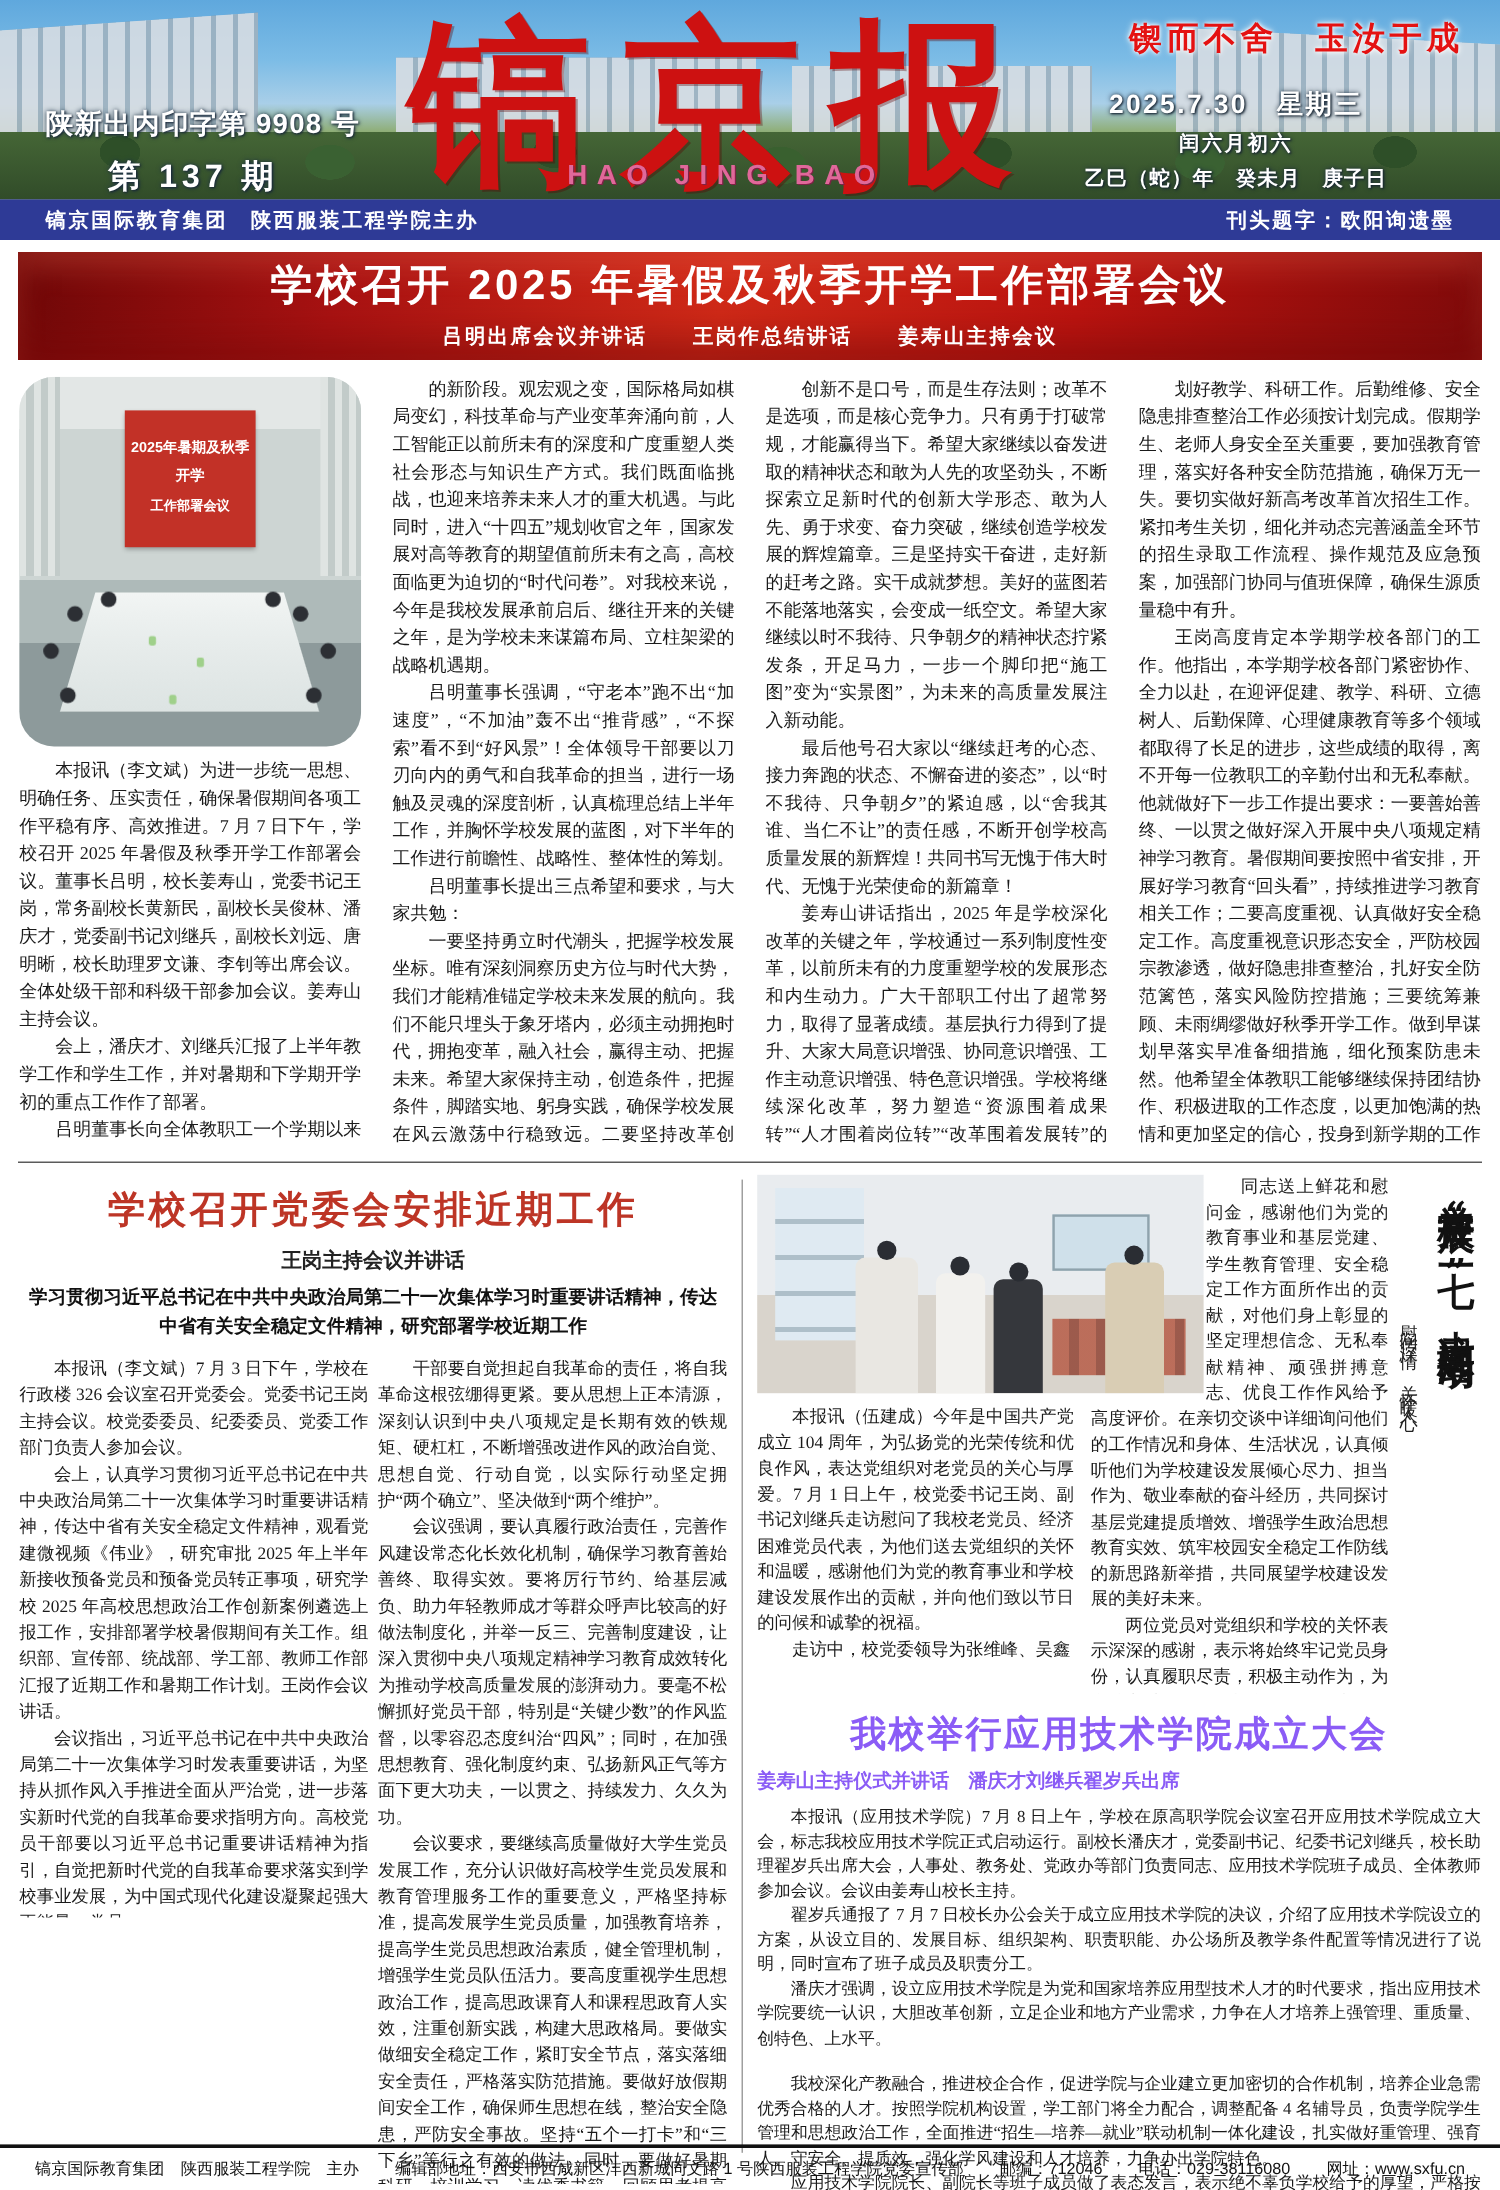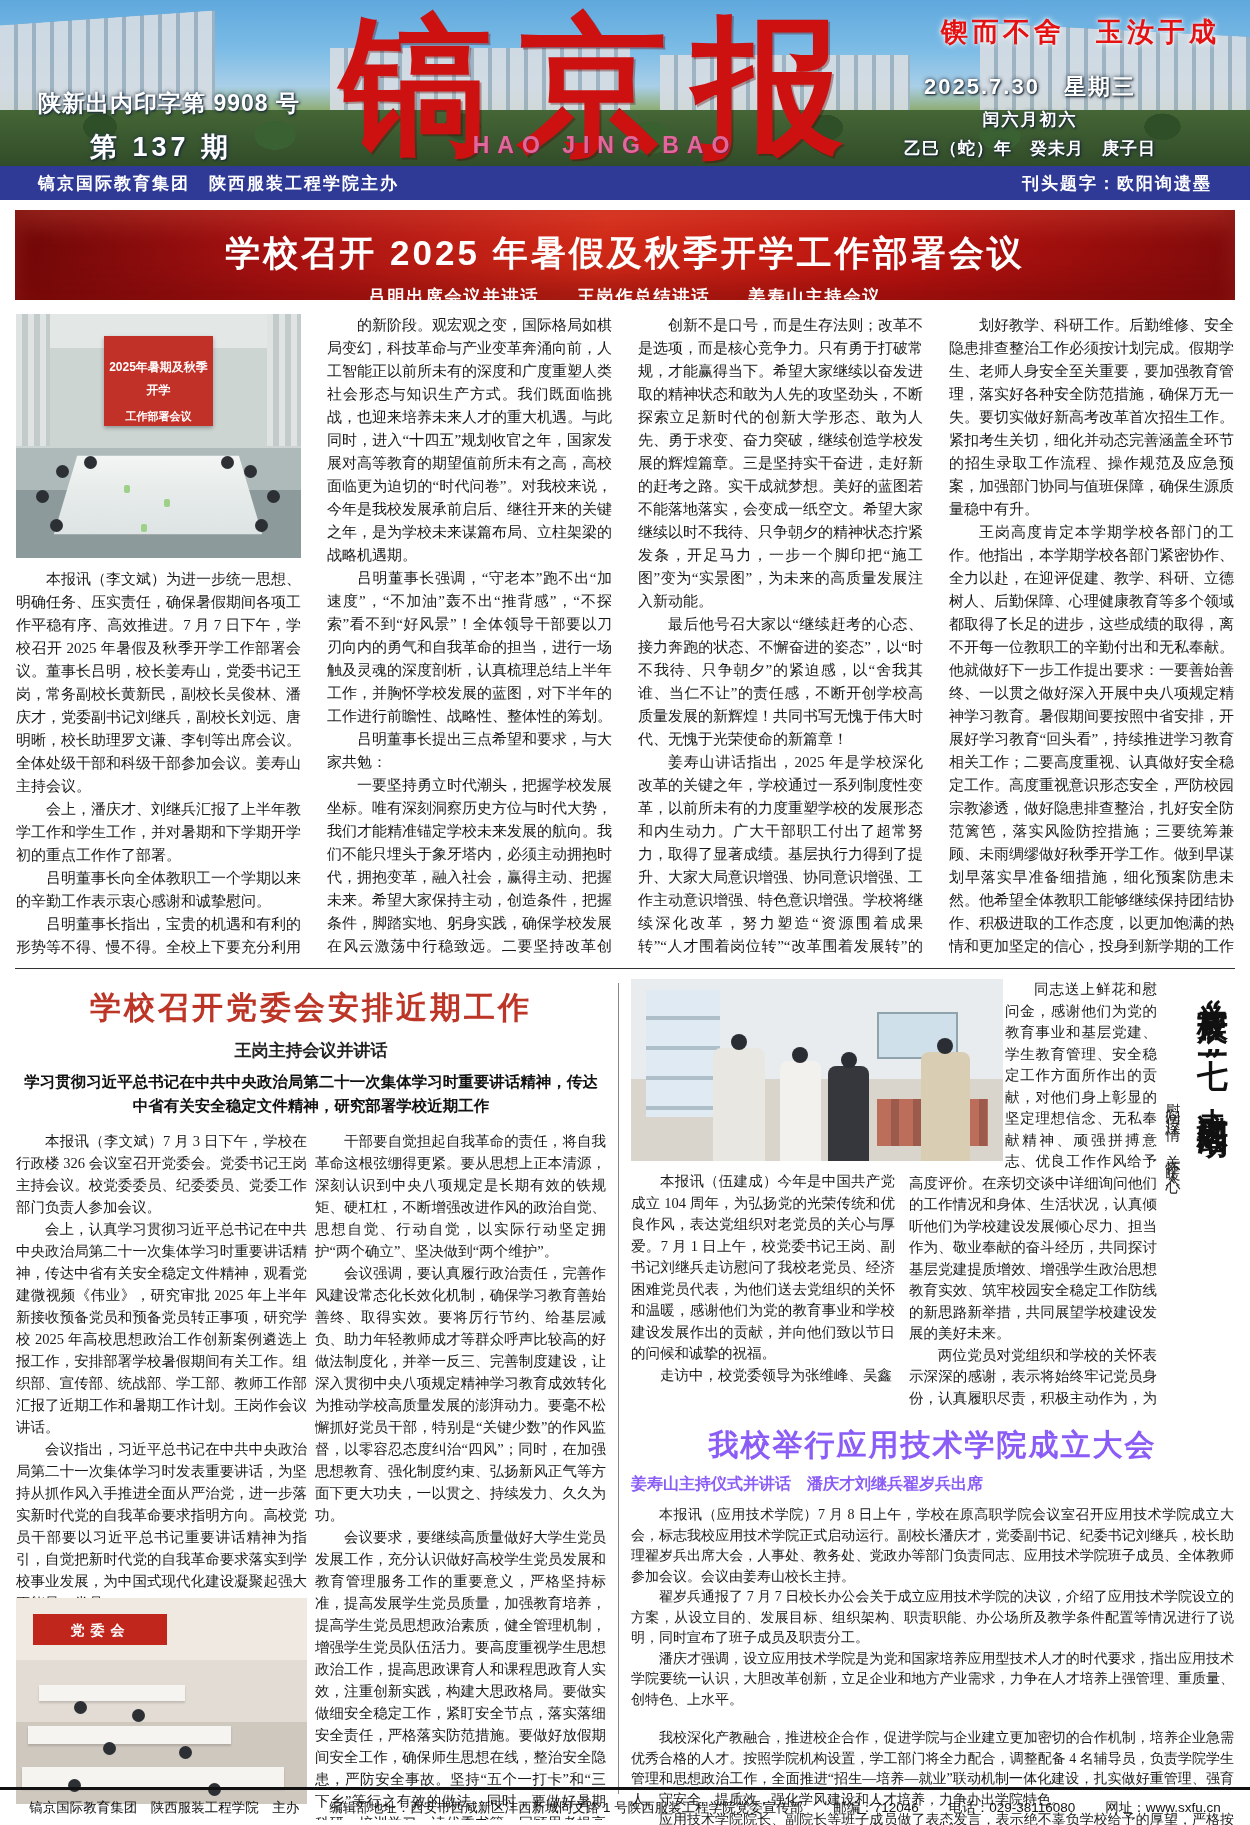--- a/index.html
+++ b/index.html
@@ -53,32 +53,32 @@
   
   .org-bar{ height:34px; background:#2e3a96; color:#fff; display:flex; align-items:center;
     justify-content:space-between; padding:0 38px; font-weight:bold; font-size:17px;
     font-family:"DejaVu Serif",serif; letter-spacing:2px; }
 
   
   .lead-banner{ margin:10px 15px 0 15px; height:90px; text-align:center; color:#fff;
     background:linear-gradient(103deg,#6e0808 0%,#a81212 22%,#d02a18 48%,#bb1410 72%,#7e0b0b 100%);
     box-shadow:inset 0 -18px 30px rgba(120,10,10,.55), inset 0 14px 22px rgba(255,120,90,.25); }
   .lead-title{ font-family:"Liberation Sans",sans-serif; font-weight:900; font-size:35px;
-    letter-spacing:3px; padding-top:20px; }
+    letter-spacing:3px; padding-top:4px; }
   .lead-byline{ font-family:"Liberation Sans",sans-serif; font-weight:bold; font-size:17px;
     letter-spacing:2px; margin-top:8px;text-align:center; }
 
   
   .lead-cols{ display:flex; gap:26px; padding:14px 16px 0 16px; height:656px; }
   .lead-col{ flex:1; font-size:15px; line-height:23px; text-align:justify; overflow:hidden; }
   .para{ text-indent:2em; }
 
   .photo-frame{ position:relative; overflow:hidden; background:#cfd6d4; margin-bottom:10px; }
-  .photo-lead{ width:100%; height:244px;
-    background:linear-gradient(180deg,#e3e7e6 0 14%,#cdd5d3 14% 55%,#aebab9 55% 72%,#8d9a9b 72% 100%); }
+  .photo-lead{ width:100%; height:308px;
+    background:linear-gradient(180deg,#e3e7e6 0 14%,#cdd5d3 14% 55%,#aebab9 55% 72%,#8d9a9b 72% 100%);border-radius:29px; }
   .curtain{ position:absolute; top:0; bottom:46%; width:34px;
     background:repeating-linear-gradient(90deg,#dfe4e2 0 6px,#c2cbc9 6px 12px); }
   .curtain.cl{ left:0; } .curtain.cr{ right:0; }
   .screen-red{ position:absolute; left:31%; top:9%; width:38%; height:37%; background:#c23127;
     color:#fff; text-align:center; font-family:"Liberation Sans",sans-serif; font-weight:bold;
     box-shadow:0 2px 4px rgba(0,0,0,.3); padding-top:7%; }
   .screen-red .sl1{ font-size:12px; } .screen-red .sl2{ font-size:11px; margin-top:3px; }
   .table-long{ position:absolute; left:18%; right:18%; top:52%; bottom:8%;
     background:linear-gradient(180deg,#f2f5f4,#dde4e3); transform:perspective(240px) rotateX(38deg); }
   .head-dot{ position:absolute; width:13px; height:13px; border-radius:50%; background:#2c2f34; }
@@ -249,32 +249,20 @@
       <h2 class="party-title">学校召开党委会安排近期工作</h2>
       <div class="party-byline">王岗主持会议并讲话</div>
       <div class="party-deck">学习贯彻习近平总书记在中共中央政治局第二十一次集体学习时重要讲话精神，传达中省有关安全稳定文件精神，研究部署学校近期工作</div>
       <div class="party-cols">
         <div class="party-col">
           <div class="party-col1-text">
               <p class="para">本报讯（李文斌）7 月 3 日下午，学校在行政楼 326 会议室召开党委会。党委书记王岗主持会议。校党委委员、纪委委员、党委工作部门负责人参加会议。</p>
               <p class="para">会上，认真学习贯彻习近平总书记在中共中央政治局第二十一次集体学习时重要讲话精神，传达中省有关安全稳定文件精神，观看党建微视频《伟业》，研究审批 2025 年上半年新接收预备党员和预备党员转正事项，研究学校 2025 年高校思想政治工作创新案例遴选上报工作，安排部署学校暑假期间有关工作。组织部、宣传部、统战部、学工部、教师工作部汇报了近期工作和暑期工作计划。王岗作会议讲话。</p>
               <p class="para">会议指出，习近平总书记在中共中央政治局第二十一次集体学习时发表重要讲话，为坚持从抓作风入手推进全面从严治党，进一步落实新时代党的自我革命要求指明方向。高校党员干部要以习近平总书记重要讲话精神为指引，自觉把新时代党的自我革命要求落实到学校事业发展，为中国式现代化建设凝聚起强大正能量。党员</p>
             </div>
-          <div class="photo-frame photo-party">
-            <div class="party-banner">党委会</div>
-            <div class="desk" style="left:8%;top:42%;width:50%;height:8%"></div>
-            <div class="desk" style="left:4%;top:62%;width:70%;height:9%"></div>
-            <div class="desk" style="left:2%;top:82%;width:90%;height:10%"></div>
-            <div class="head-dot" style="left:20%;top:50%"></div>
-            <div class="head-dot" style="left:40%;top:54%"></div>
-            <div class="head-dot" style="left:30%;top:70%"></div>
-            <div class="head-dot" style="left:56%;top:72%"></div>
-            <div class="head-dot" style="left:18%;top:88%"></div>
-            <div class="head-dot" style="left:66%;top:90%"></div>
-          </div>
         </div>
         <div class="party-col">
           <div class="party-col2-text">
               <p class="para">干部要自觉担起自我革命的责任，将自我革命这根弦绷得更紧。要从思想上正本清源，深刻认识到中央八项规定是长期有效的铁规矩、硬杠杠，不断增强改进作风的政治自觉、思想自觉、行动自觉，以实际行动坚定拥护“两个确立”、坚决做到“两个维护”。</p>
               <p class="para">会议强调，要认真履行政治责任，完善作风建设常态化长效化机制，确保学习教育善始善终、取得实效。要将厉行节约、给基层减负、助力年轻教师成才等群众呼声比较高的好做法制度化，并举一反三、完善制度建设，让深入贯彻中央八项规定精神学习教育成效转化为推动学校高质量发展的澎湃动力。要毫不松懈抓好党员干部，特别是“关键少数”的作风监督，以零容忍态度纠治“四风”；同时，在加强思想教育、强化制度约束、弘扬新风正气等方面下更大功夫，一以贯之、持续发力、久久为功。</p>
               <p class="para">会议要求，要继续高质量做好大学生党员发展工作，充分认识做好高校学生党员发展和教育管理服务工作的重要意义，严格坚持标准，提高发展学生党员质量，加强教育培养，提高学生党员思想政治素质，健全管理机制，增强学生党员队伍活力。要高度重视学生思想政治工作，提高思政课育人和课程思政育人实效，注重创新实践，构建大思政格局。要做实做细安全稳定工作，紧盯安全节点，落实落细安全责任，严格落实防范措施。要做好放假期间安全工作，确保师生思想在线，整治安全隐患，严防安全事故。坚持“五个一打卡”和“三下乡”等行之有效的做法。同时，要做好暑期科研、培训学习、读优秀书籍、回顾思考提高工作，为新学期发展筹谋，打好基础。</p>
             </div>
         </div>
       </div>
     </section>

